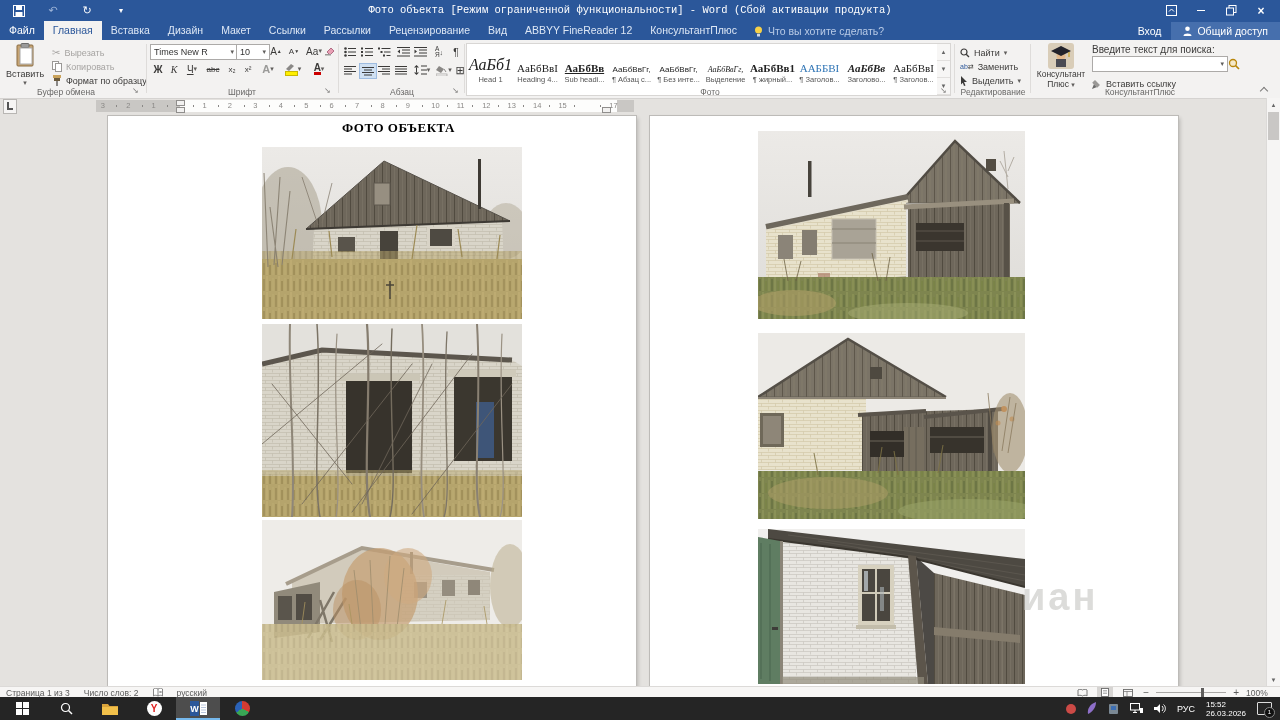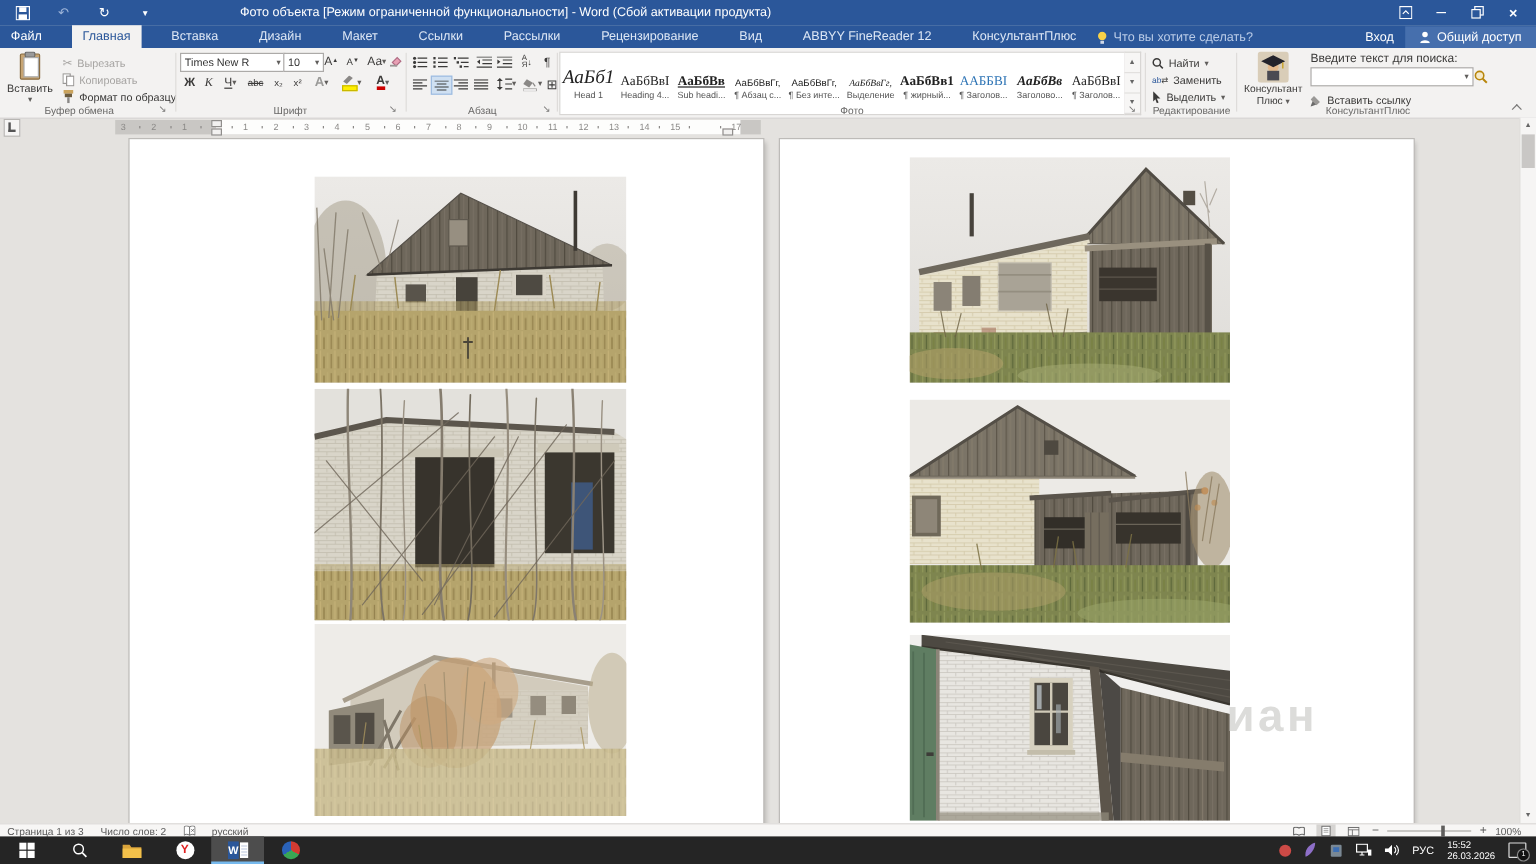--- a/index.html
+++ b/index.html
@@ -3,21 +3,21 @@
 <meta charset="utf-8">
 <style>
   html,body{margin:0;padding:0;}
   body{width:1280px;height:720px;overflow:hidden;font-family:"Liberation Sans",sans-serif;-webkit-font-smoothing:antialiased;}
   #app{position:relative;width:1280px;height:720px;background:#e4e2df;overflow:hidden;}
   
   .titlebar{position:absolute;top:0;left:0;right:0;height:21px;background:#2b579a;color:#fff;}
   .qat{position:absolute;left:10px;top:0;height:21px;display:flex;align-items:center;gap:16px;}
   .qbtn{display:flex;align-items:center;justify-content:center;width:18px;height:18px;font-size:11px;color:#fff;}
   .qbtn.dim{color:#9db4d8;}
-  .wtitle{position:absolute;left:200px;right:220px;top:0;height:21px;text-align:left;font-size:10.5px;line-height:21px;white-space:nowrap;overflow:hidden;}
+  .wtitle{position:absolute;left:200px;right:220px;top:0;height:21px;text-align:center;font-size:10.5px;line-height:21px;white-space:nowrap;overflow:hidden;font-family:Liberation Mono, monospace;}
   .winbtns{position:absolute;right:4px;top:0;height:21px;display:flex;}
   .winbtn{width:30px;height:21px;display:flex;align-items:center;justify-content:center;font-size:12px;color:#fff;}
   .bar-min{display:inline-block;width:8px;height:1px;background:#fff;}
   
   .tabrow{position:absolute;top:21px;left:0;right:0;height:19px;background:#2b579a;display:flex;align-items:flex-end;font-size:10.5px;color:#dde7f5;}
   .tab{padding:3px 9px;line-height:13px;white-space:nowrap;}
   .tab.active{background:#f3f2f1;color:#2b579a;}
   .tab.file{color:#fff;}
   .tellme{display:flex;align-items:center;gap:5px;color:#b9cbe7;padding:0 8px 3px;white-space:nowrap;}
   .tabspacer{flex:1;}
@@ -131,21 +131,21 @@
         <svg width="11" height="11" viewBox="0 0 11 11">
             <rect x="3" y="0.5" width="7" height="7" fill="none" stroke="#fff"></rect>
             <rect x="0.5" y="3" width="7" height="7" fill="#2b579a" stroke="#fff"></rect>
           </svg>
       </span>
       <span class="winbtn" style="font-weight:bold;">×</span>
     </div>
   </div>
 
   <div class="tabrow">
-    <span id="tabs" style="display:flex;align-items:flex-end;gap:16px;">
+    <span id="tabs" style="display:flex;align-items:flex-end;">
         <span class="tab file">Файл</span>
         <span class="tab active">Главная</span>
         <span class="tab">Вставка</span>
         <span class="tab">Дизайн</span>
         <span class="tab">Макет</span>
         <span class="tab">Ссылки</span>
         <span class="tab">Рассылки</span>
         <span class="tab">Рецензирование</span>
         <span class="tab">Вид</span>
         <span class="tab">ABBYY FineReader 12</span>
@@ -565,20 +565,21 @@
             <rect width="12" height="16" fill="#7e854f"></rect>
             <path d="M2 16V4" stroke="#5c673a" stroke-width="1"></path>
             <path d="M5 16V1" stroke="#9aa363" stroke-width=".8"></path>
             <path d="M8 16V6" stroke="#76803f" stroke-width=".9"></path>
             <path d="M11 16V3" stroke="#99a05e" stroke-width=".7"></path>
           </pattern>
       </defs>
     </svg>
 
     <div class="page" style="left:108px;">
+      <div class="p1head">ФОТО ОБЪЕКТА</div>
 
       <div class="ph" style="left:154px;top:31px;width:260px;height:172px;">
         <svg viewBox="0 0 260 172" preserveAspectRatio="none" aria-label="заброшенный кирпичный дом с деревянным фронтоном, заросший сухой травой">
           <rect width="260" height="172" fill="url(#sky)"></rect>
           <ellipse cx="26" cy="78" rx="34" ry="58" fill="#a29a86" opacity=".5"></ellipse>
           <ellipse cx="244" cy="84" rx="22" ry="28" fill="#aaa28e" opacity=".45"></ellipse>
           <polygon points="44,82 122,14 248,74" fill="url(#pPlankD)" stroke="#56514a"></polygon>
           <rect x="112" y="36" width="16" height="22" fill="#978f81" stroke="#5f594f"></rect>
           <polygon points="52,82 240,74 242,120 50,124" fill="url(#pBrickW)"></polygon>
           <line x1="44" y1="82" x2="248" y2="74" stroke="#3e3a34" stroke-width="2"></line>

